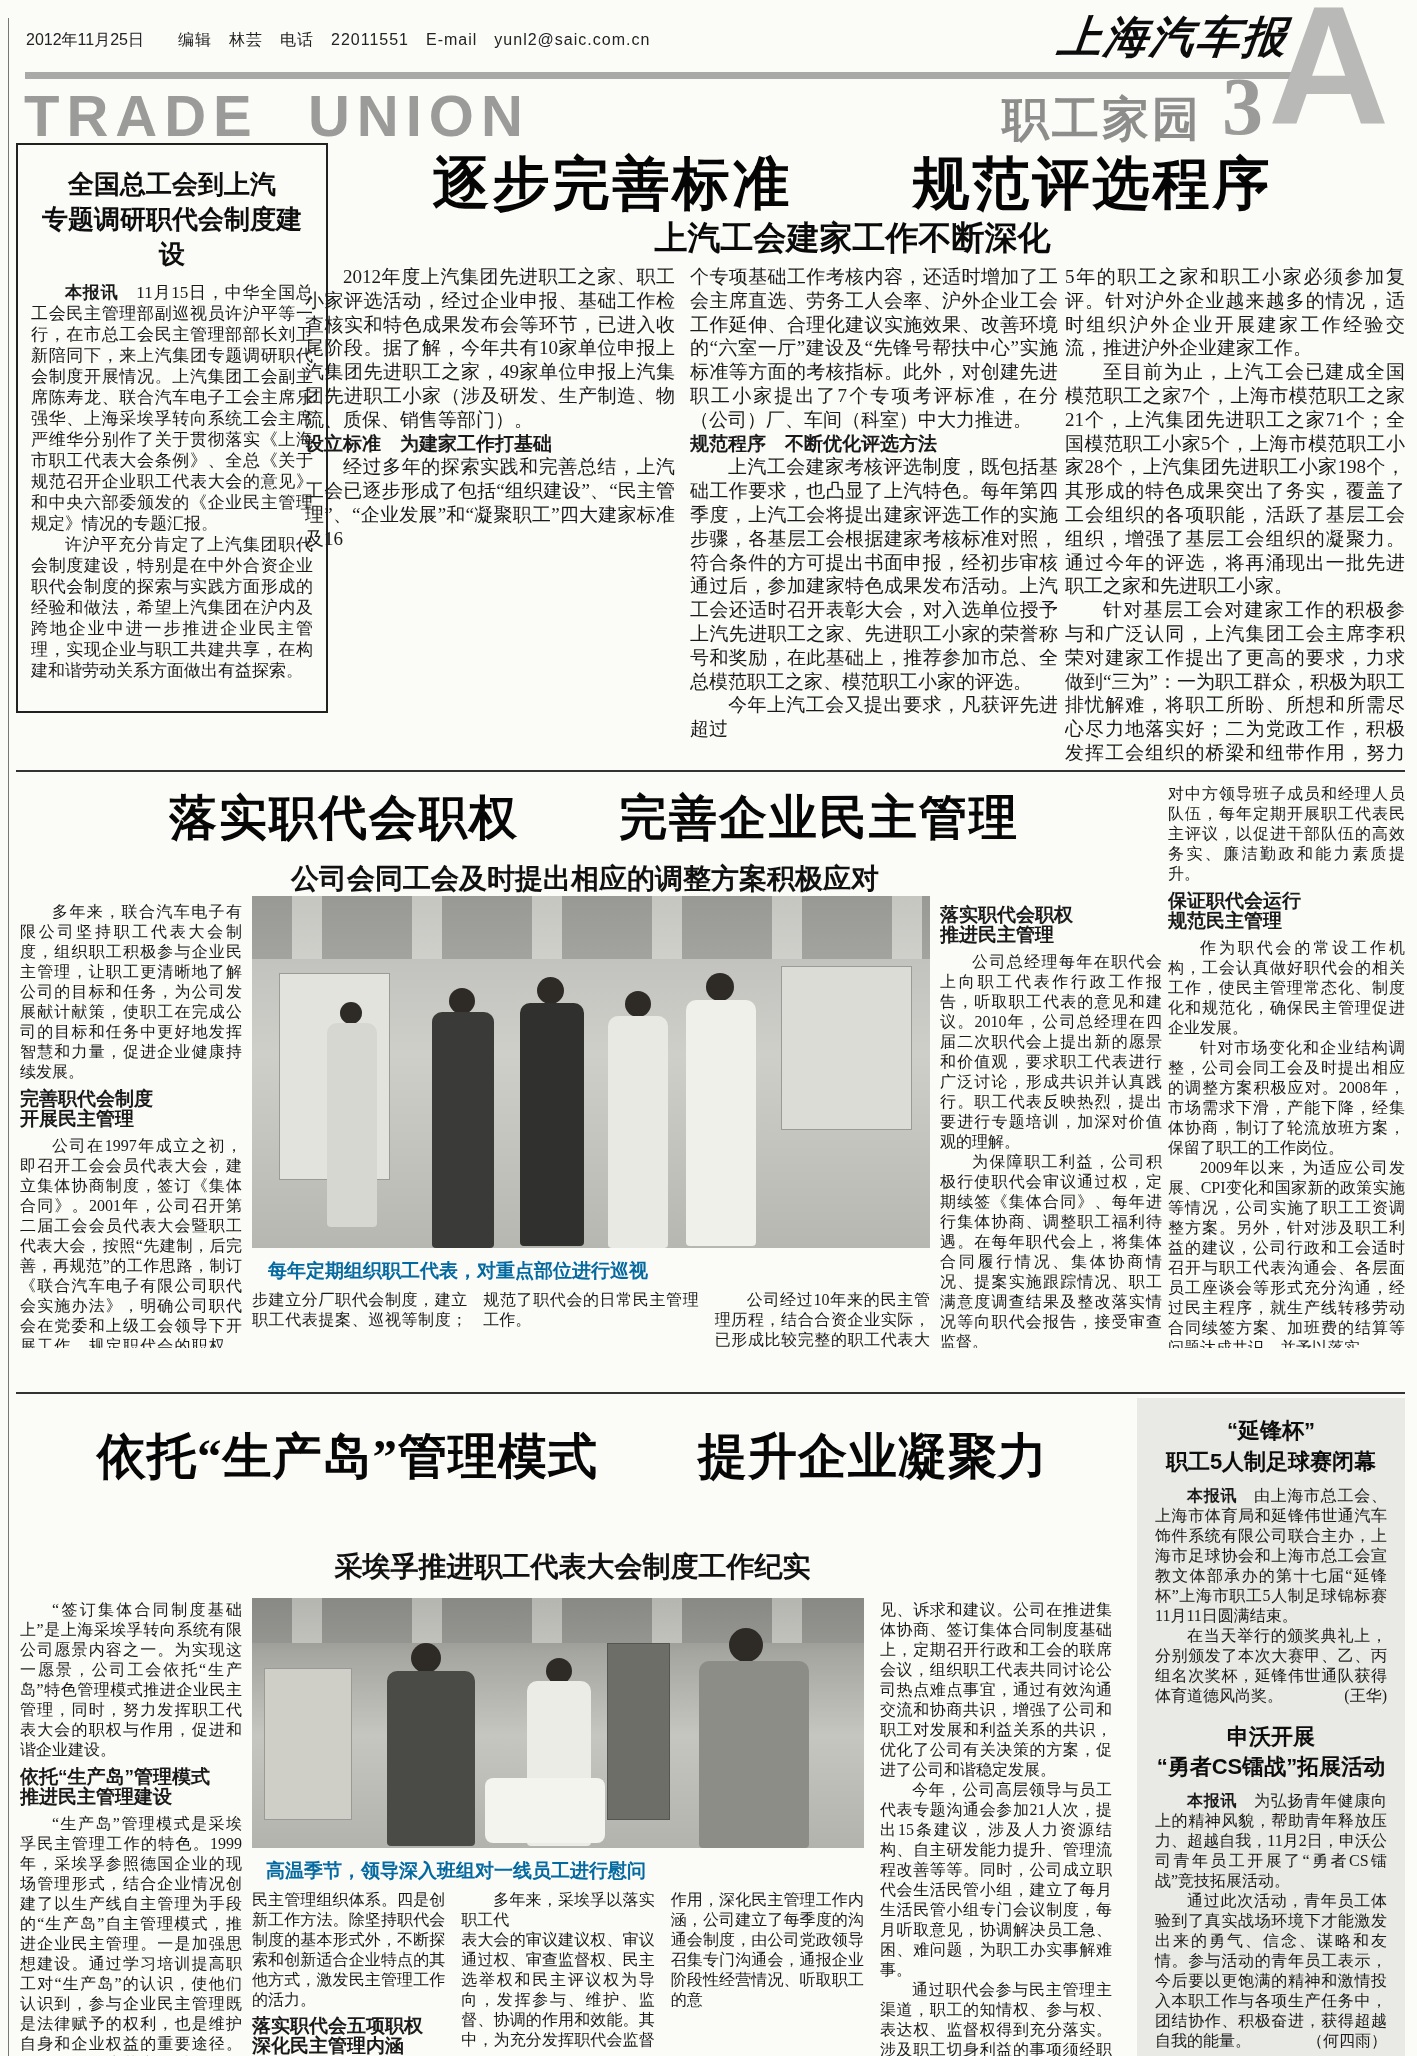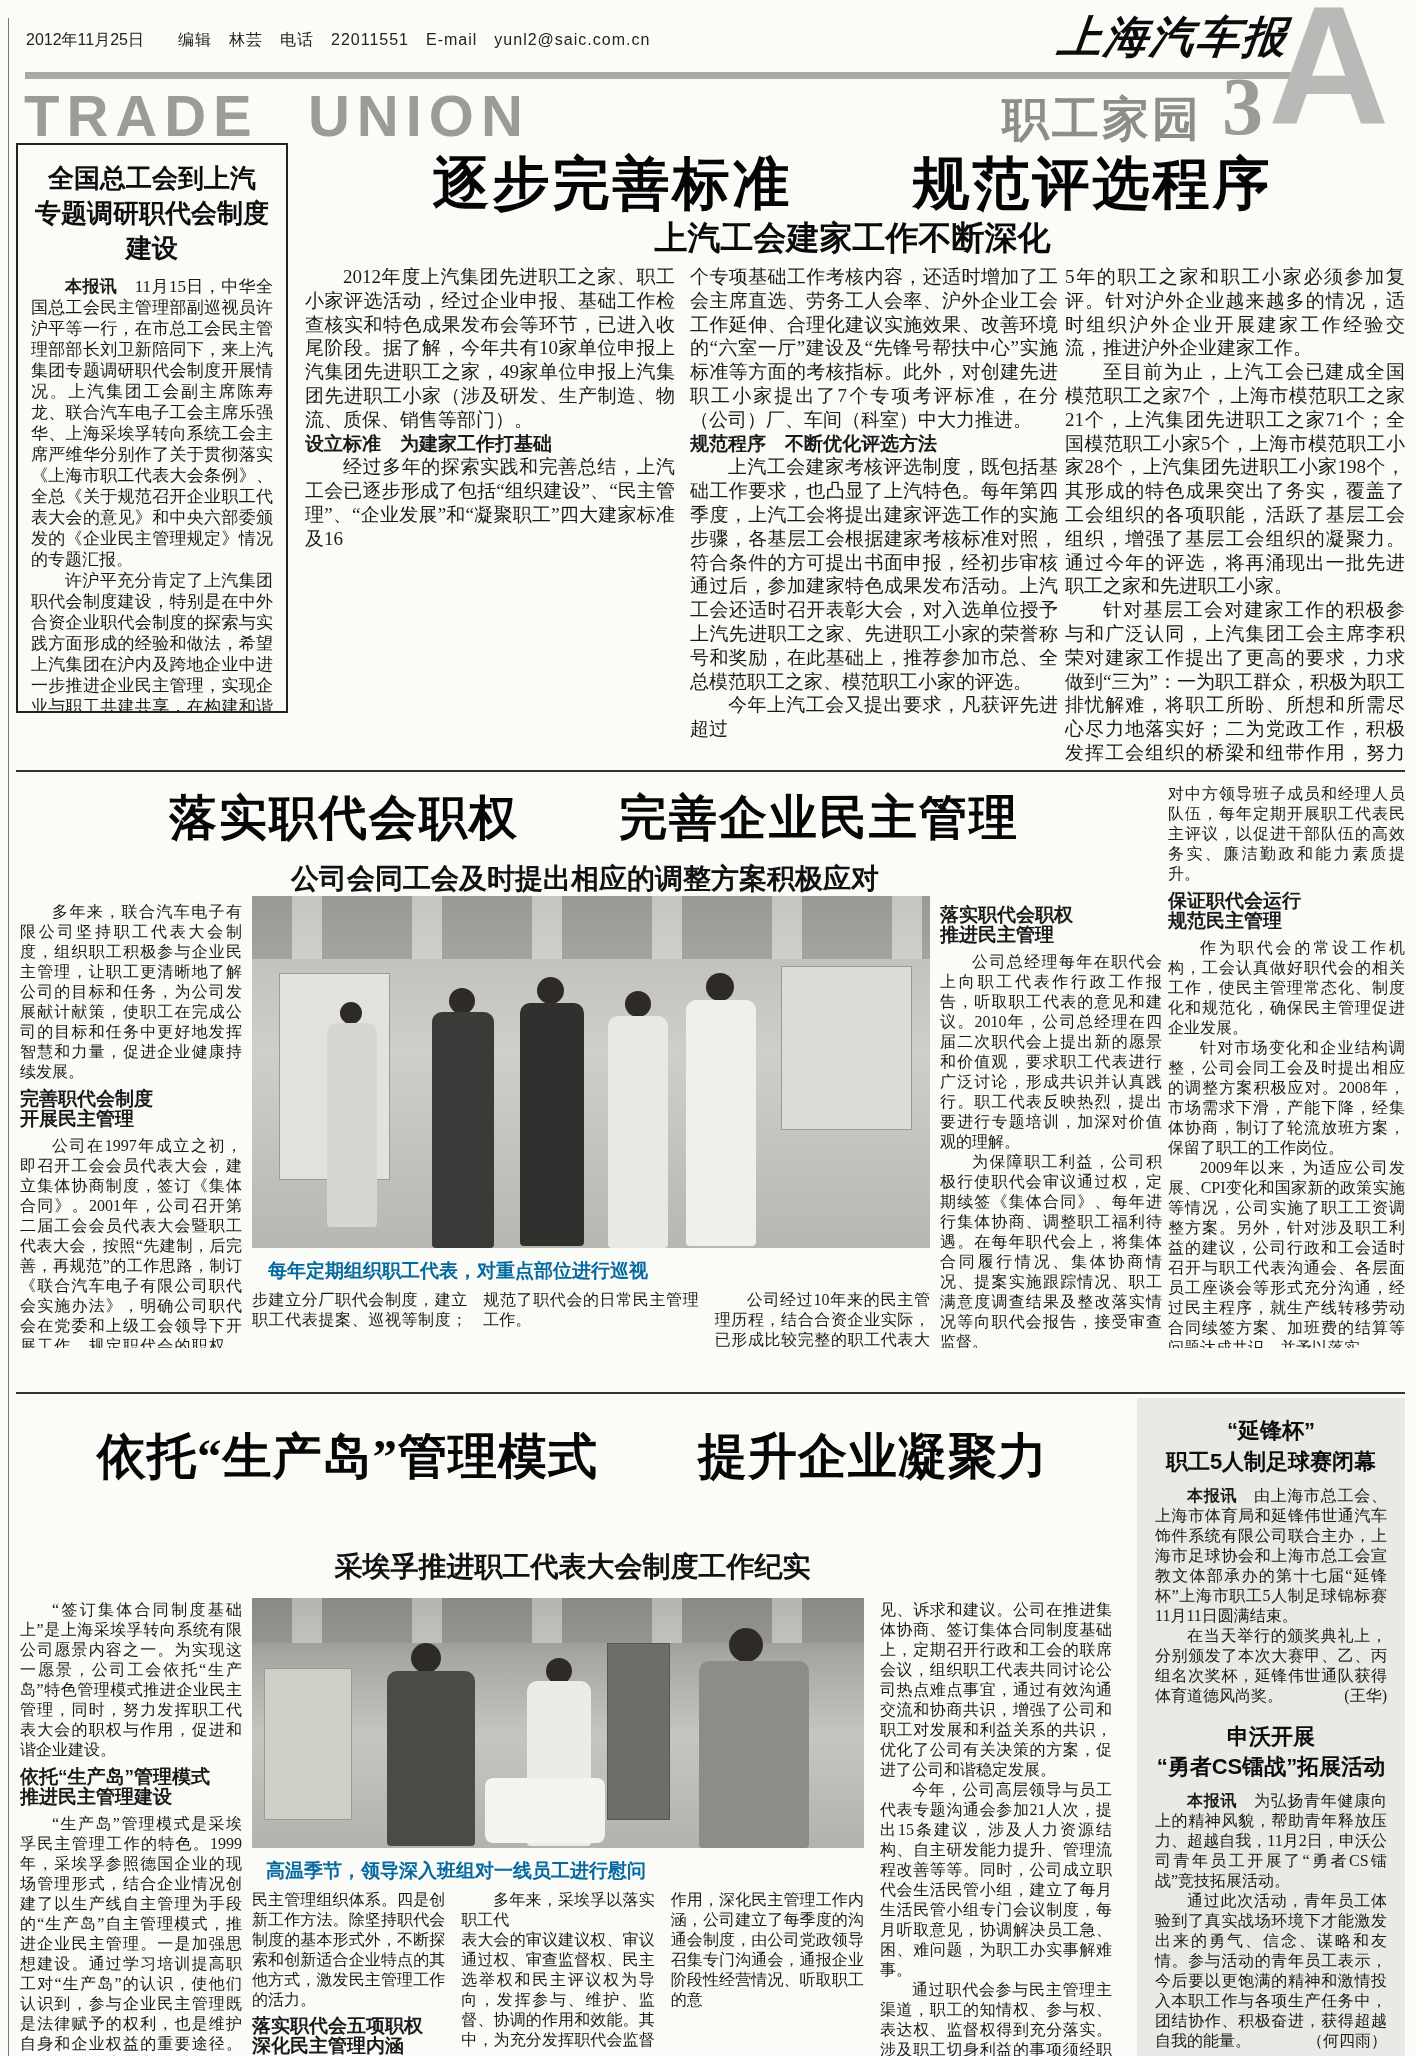--- a/index.html
+++ b/index.html
@@ -14,22 +14,22 @@
             font-family:"DejaVu Serif","Liberation Serif",serif;color:#0c0c0c;letter-spacing:2px;}
   .hdr-bar{left:25px;top:72px;width:1278px;height:7px;background:#a9a9a7;}
   .trade{left:24px;top:82px;font-size:58px;font-weight:bold;color:#9b9b99;
          font-family:"Liberation Sans","DejaVu Sans",sans-serif;letter-spacing:7px;word-spacing:26px;}
   .sec-cn{left:1002px;top:88px;font-size:47px;font-weight:bold;color:#8d8d8b;
           font-family:"Liberation Sans","DejaVu Sans",sans-serif;letter-spacing:3px;}
   .pg-num{left:1222px;top:60px;font-size:82px;font-weight:bold;color:#9b9b99;font-family:"Liberation Serif",serif;}
   .pg-letter{left:1268px;top:-18px;font-size:168px;font-weight:bold;color:#b9b9b7;
              font-family:"Liberation Sans","DejaVu Sans",sans-serif;line-height:1;}
   
-  .leftbox{left:16px;top:143px;width:272px;height:570px;border:2px solid #222;background:#fbfbf8;
-           padding:14px 13px;box-sizing:border-box;overflow:hidden;}
+  .leftbox{left:16px;top:143px;width:312px;height:570px;border:2px solid #222;background:#fbfbf8;
+           padding:20px 13px;box-sizing:border-box;overflow:hidden;}
   .lb-title{text-align:center;font-family:"Liberation Sans","DejaVu Sans",sans-serif;font-weight:bold;
             font-size:26px;line-height:1.35;color:#0e0e0e;margin:2px 0 10px 0;}
   .lb-body p{margin:0;font-size:17px;line-height:21px;text-align:justify;text-indent:2em;}
   .lead{font-weight:bold;font-family:"Liberation Sans","DejaVu Sans",sans-serif;}
   
   .top-headline{left:300px;top:146px;width:1105px;text-align:center;font-size:57px;font-weight:900;
                 font-family:"Liberation Sans","DejaVu Sans",sans-serif;color:#050505;letter-spacing:3px;white-space:nowrap;}
   .top-sub{left:300px;top:216px;width:1105px;text-align:center;font-size:33px;font-weight:bold;color:#0a0a0a;}
   .tcol{position:absolute;top:265px;height:500px;overflow:hidden;}
   .tcol p{margin:0;font-size:19px;line-height:23.8px;text-align:justify;text-indent:2em;}

